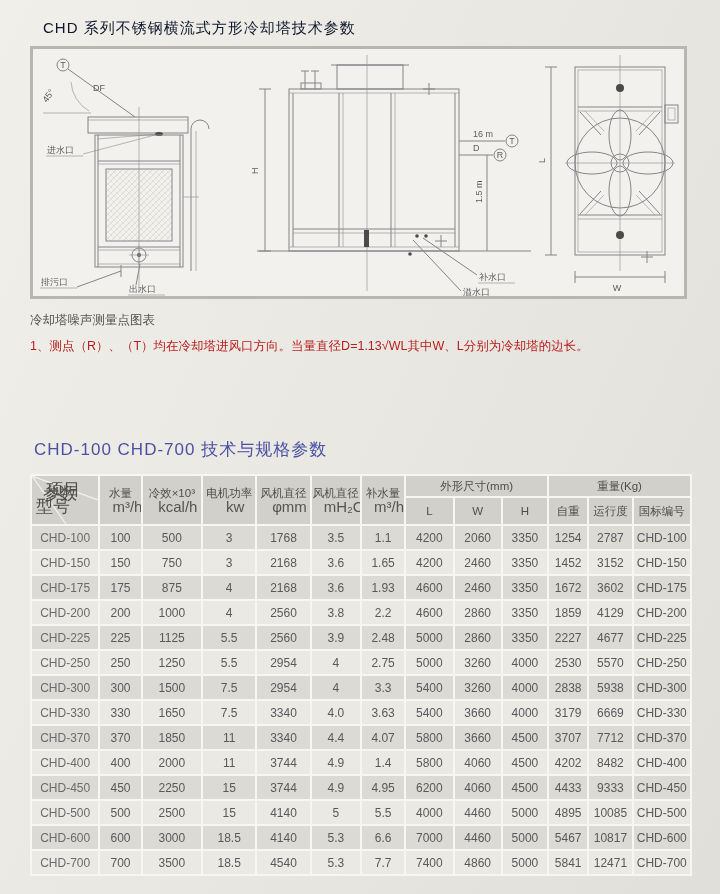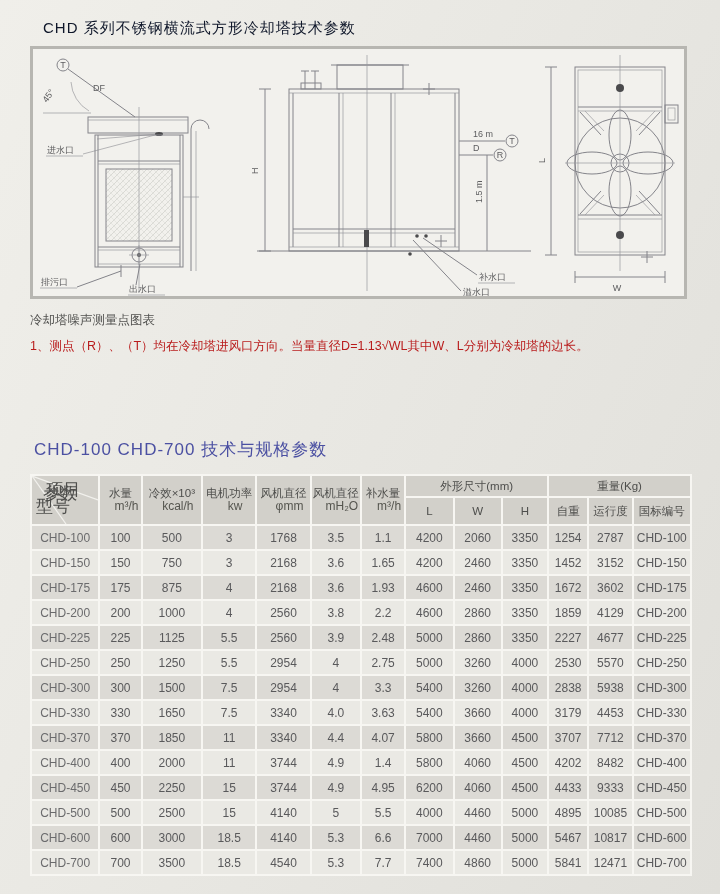--- a/index.html
+++ b/index.html
@@ -29,21 +29,21 @@
   .table-wrap{position:absolute;left:30px;top:474px;width:662px;}
   table{
     width:662px;table-layout:fixed;border-collapse:separate;border-spacing:2px;
     background:#f7f6f2;font-size:12px;
   }
   th,td{padding:0;text-align:center;vertical-align:middle;font-weight:normal;overflow:hidden;white-space:nowrap;}
   thead th{background:#d2d0ca;color:#4e4e4c;font-size:11.5px;}
   thead tr:first-child th{height:20px;}
   thead tr:last-child th{height:26px;}
   th.two-line{line-height:13px;}
-  th.two-line .u{font-size:12px;color:#55554f;padding-left:12px;}
+  th.two-line .u{font-size:15px;color:#55554f;padding-left:12px;}
   tbody td{height:23px;color:#59595b;}
   tr.ra td{background:#dcdad5;}
   tr.rb td{background:#eae9e4;}
   td.model{color:#6b6b6d;}
   th.corner{position:relative;}
   .corner svg{position:absolute;left:0;top:0;}
   .corner span{position:absolute;font-size:17px;color:#4e4e4c;}
   .c-param{left:11px;top:6px;}
   .c-item{right:18px;top:2px;text-align:right;}
   .c-model{left:4px;bottom:6px;}
@@ -402,21 +402,21 @@
           <td>330</td>
           <td>1650</td>
           <td>7.5</td>
           <td>3340</td>
           <td>4.0</td>
           <td>3.63</td>
           <td>5400</td>
           <td>3660</td>
           <td>4000</td>
           <td>3179</td>
-          <td>4453</td>
+          <td>6669</td>
           <td>CHD-330</td>
         </tr>
         <tr class="ra">
           <td class="model">CHD-370</td>
           <td>370</td>
           <td>1850</td>
           <td>11</td>
           <td>3340</td>
           <td>4.4</td>
           <td>4.07</td>

